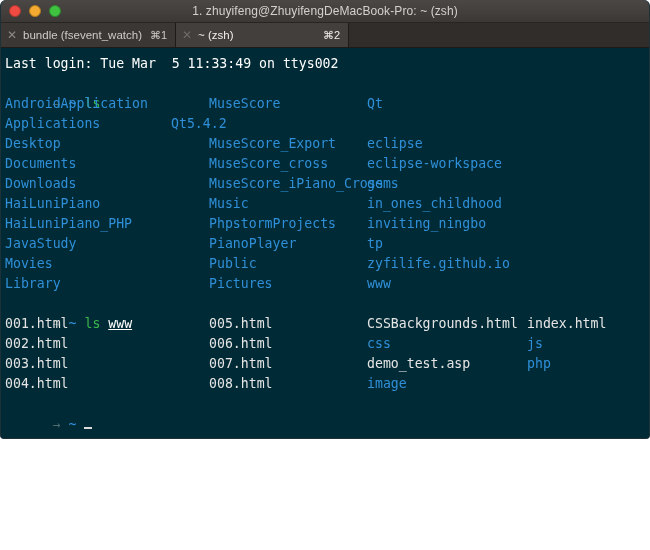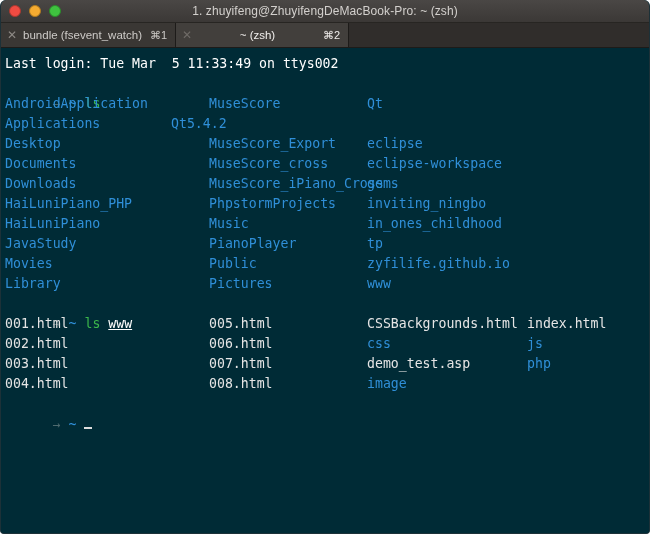--- a/index.html
+++ b/index.html
@@ -10,21 +10,21 @@
   body {
     width: 650px;
     height: 550px;
     overflow: hidden;
     font-family: "DejaVu Sans Mono", monospace;
   }
 
   .window {
     position: relative;
     width: 650px;
-    height: 534px;
+    height: 439px;
     box-sizing: border-box;
     background: #002b36;
     border-radius: 6px 6px 4px 4px;
     overflow: hidden;
     border-left: 1px solid #1c3138;
     border-right: 1px solid #1c3138;
     border-bottom: 1px solid #1c3138;
   }
 
   
@@ -99,21 +99,21 @@
     margin-right: 6px;
     line-height: 1;
     flex: 0 0 auto;
   }
   .tab.active .tab-close { color: #6f6b67; }
   .tab-label {
     flex: 1 1 auto;
     overflow: hidden;
     text-overflow: ellipsis;
   }
-  .tab.active .tab-label { text-align: center; }
+  .tab.active .tab-label { text-align: left; }
   .tab-shortcut {
     margin-left: 6px;
     flex: 0 0 auto;
     font-size: 11px;
   }
   .tabbar-filler {
     flex: 1 1 auto;
     background: #302d2b;
   }
 
@@ -212,28 +212,28 @@
         <span class="c1 dir">Documents</span>
         <span class="c2 dir">MuseScore_cross</span>
         <span class="c3 dir">eclipse-workspace</span>
       </div>
       <div class="cols">
         <span class="c1 dir">Downloads</span>
         <span class="c2 dir">MuseScore_iPiano_Cross</span>
         <span class="c3 dir">gems</span>
       </div>
       <div class="cols">
+        <span class="c1 dir">HaiLuniPiano</span>
+        <span class="c2 dir">Music</span>
+        <span class="c3 dir">in_ones_childhood</span>
+      </div>
+      <div class="cols">
         <span class="c1 dir">HaiLuniPiano_PHP</span>
         <span class="c2 dir">PhpstormProjects</span>
         <span class="c3 dir">inviting_ningbo</span>
-      </div>
-      <div class="cols">
-        <span class="c1 dir">HaiLuniPiano</span>
-        <span class="c2 dir">Music</span>
-        <span class="c3 dir">in_ones_childhood</span>
       </div>
       <div class="cols">
         <span class="c1 dir">JavaStudy</span>
         <span class="c2 dir">PianoPlayer</span>
         <span class="c3 dir">tp</span>
       </div>
       <div class="cols">
         <span class="c1 dir">Movies</span>
         <span class="c2 dir">Public</span>
         <span class="c3 dir">zyfilife.github.io</span>

